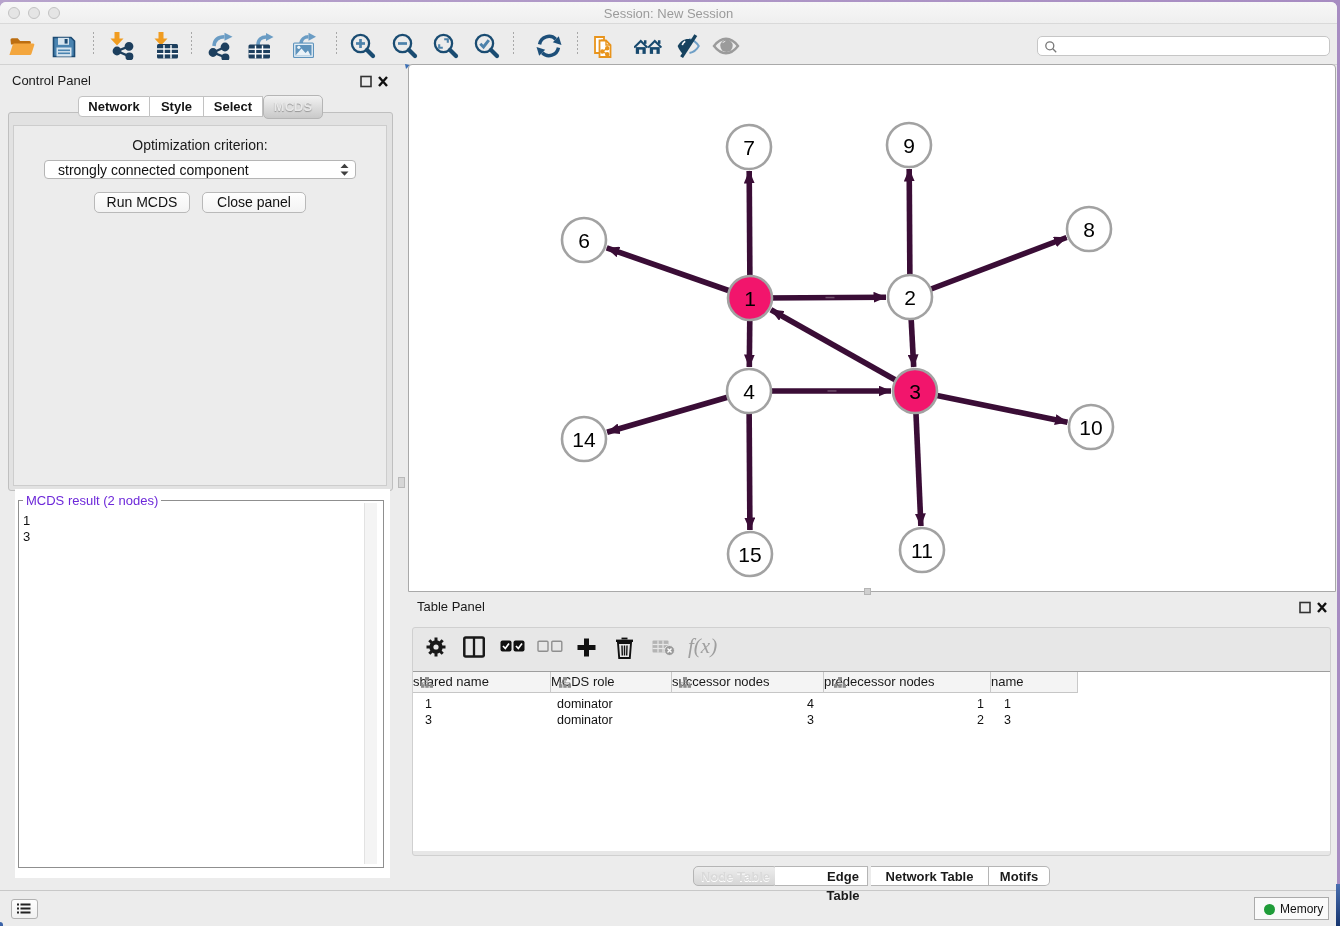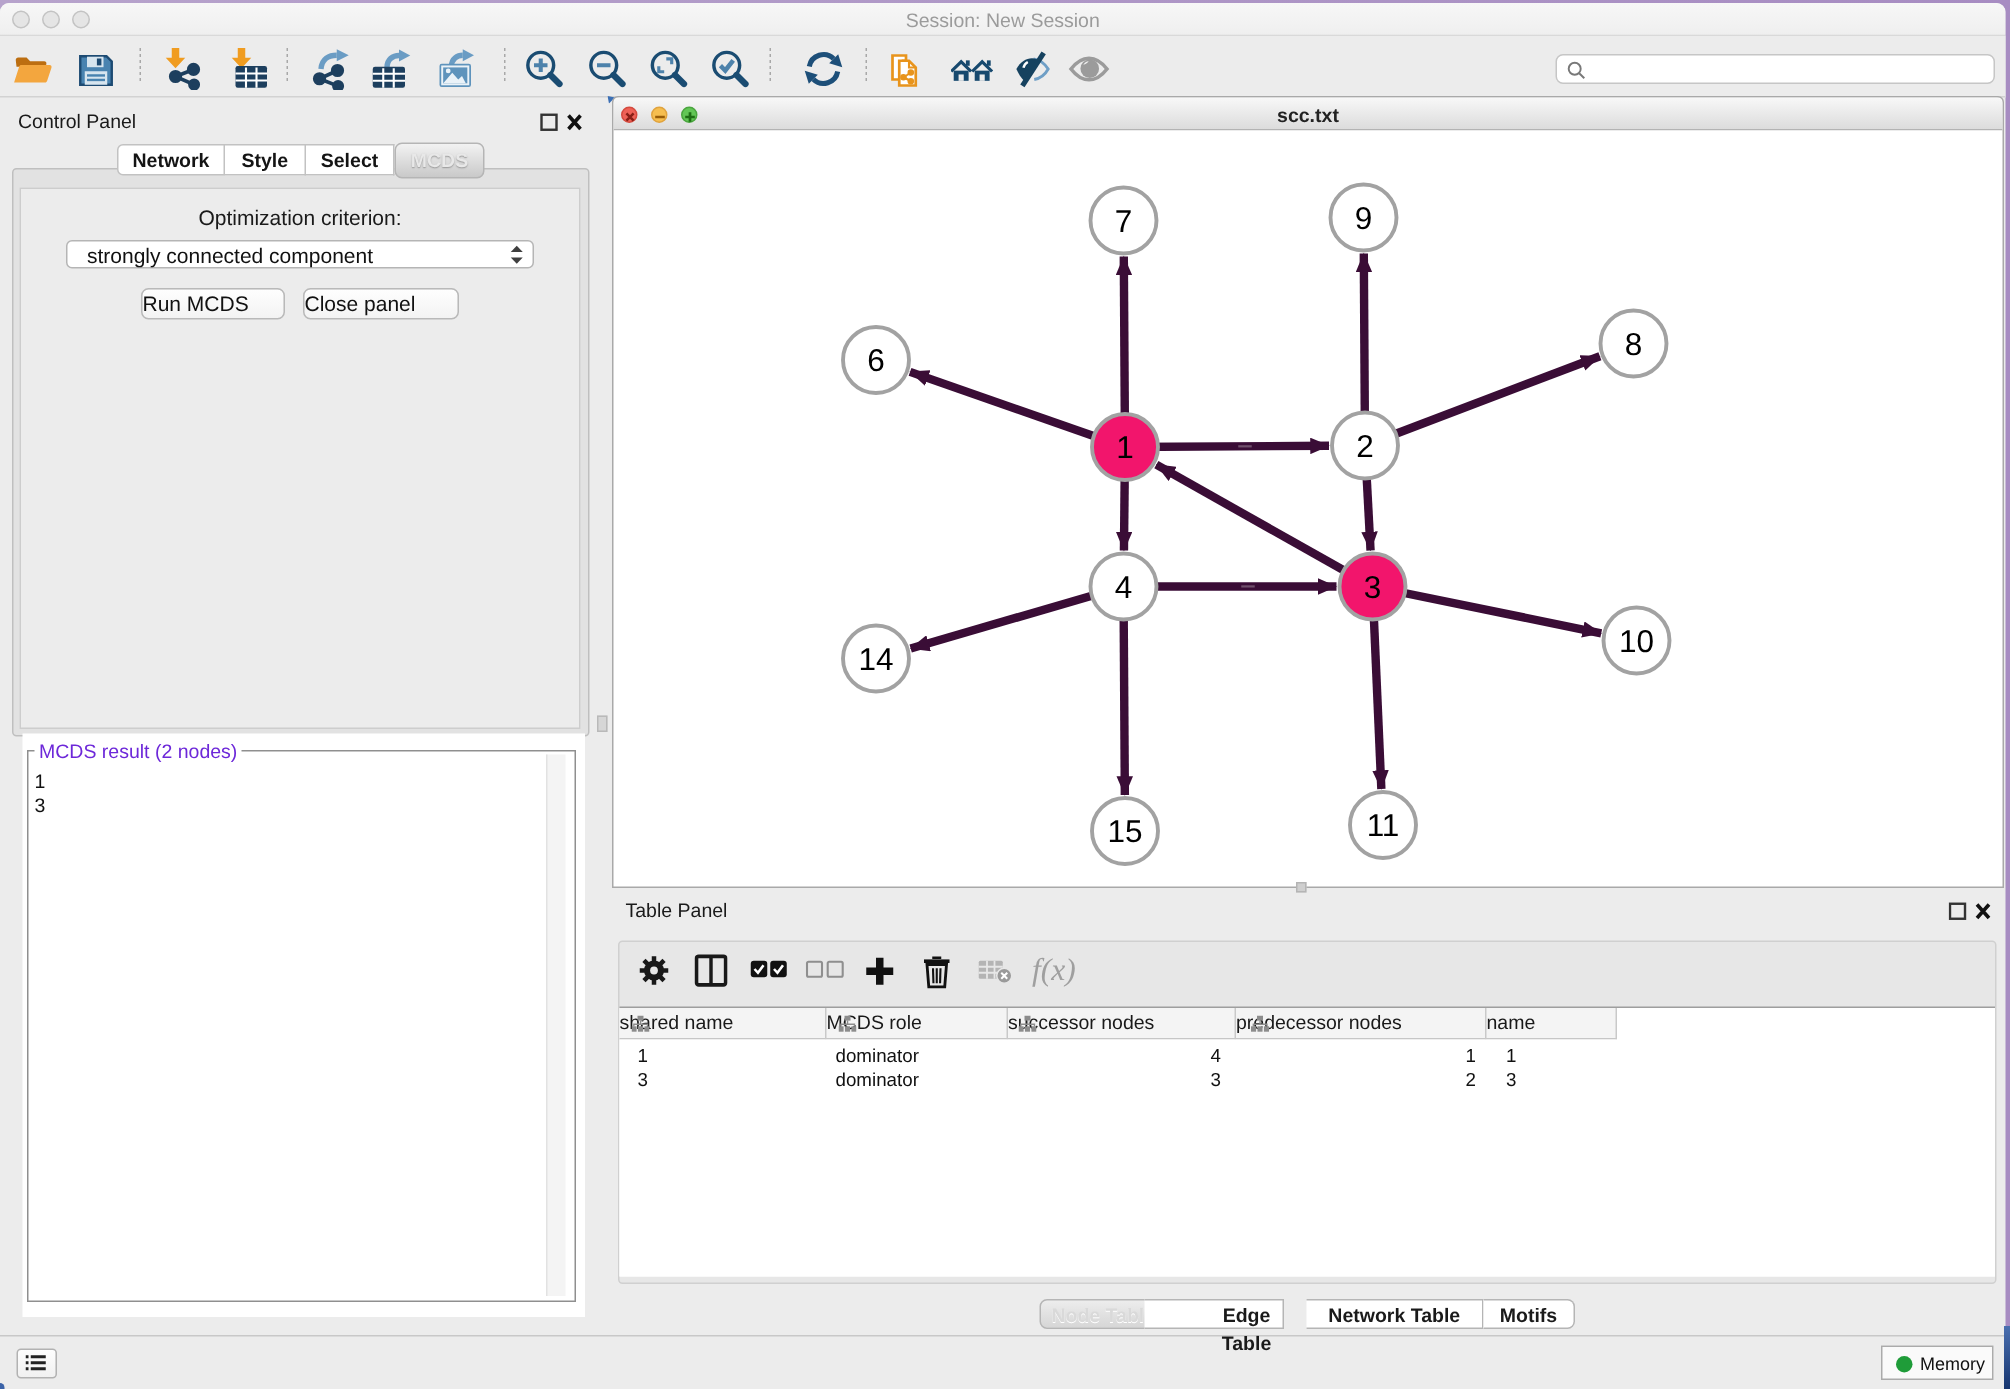--- a/index.html
+++ b/index.html
@@ -28,21 +28,21 @@
   .cptab{top:0;height:21px;background:#fff;border:1px solid #c2c2c2;
       box-sizing:border-box;text-align:center;font-size:13px;font-weight:700;color:#141414;
       line-height:20px;}
   .cptabsel{position:absolute;top:-1.5px;height:24px;width:58px;
       background:linear-gradient(#f2f2f2,#c9c9c9);border:1px solid #b5b5b5;
       border-radius:5px;box-sizing:border-box;text-align:center;font-size:13px;
       font-weight:700;line-height:22px;color:#e8e8e8;
       text-shadow:0 1px 1px #969696;}
   .cpbtn{top:0;height:21px;box-sizing:border-box;background:linear-gradient(#fefefe,#f3f3f3);
       border:1px solid #b9b9b9;border-radius:5px;box-sizing:border-box;
-      text-align:left;font-size:14px;color:#111;line-height:19px;}
+      text-align:center;font-size:14px;color:#111;line-height:19px;}
   .wbtn{position:absolute;top:6px;width:11px;height:11px;border-radius:50%;
       border:0.5px solid;box-sizing:border-box;}
   .btab{position:absolute;top:0;height:20px;background:#fff;
       border:1px solid #b5b5b5;box-sizing:border-box;text-align:center;
       font-size:13px;font-weight:700;color:#1a1a1a;line-height:19px;}
   .hcell{position:absolute;top:0;height:21px;font-size:13px;color:#191919;
       border-right:1px solid #c9c9c9;box-sizing:border-box;text-align:left;
       line-height:20px;}
   .hico{position:absolute;top:5px;width:12px;height:11px;}
 </style>
@@ -242,38 +242,20 @@
   <div class="abs" style="left:23px;top:491px;font-size:13px;color:#6d28d9;background:#fff;padding:0 3px;">MCDS result (2 nodes)</div>
   <div class="abs" style="left:23px;top:511px;font-size:13px;line-height:16px;color:#111;">1<br>3</div>
   <div class="abs" style="left:364px;top:501px;width:12px;height:361px;background:#f4f4f4;border-left:1px solid #e2e2e2;"></div>
 
   <div class="abs" style="left:398px;top:475px;width:5px;height:9px;background:#d6d6d6;border:1px solid #b9b9b9;"></div>
 
   <svg class="abs" style="left:405px;top:62px;" width="5" height="5" viewBox="0 0 5 5">
       <path d="M0 0 L5 1 L1 5 z" fill="#3b6fb5"></path>
     </svg>
   <div class="abs" style="left:408px;top:62px;width:928px;height:528px;background:#fff;border:1px solid #a9a9a9;border-radius:4px 4px 0 0;box-sizing:border-box;">
-    <div class="abs" style="left:0;top:0;width:926px;height:22px;background:linear-gradient(#f8f8f8,#dcdcdc);border-bottom:1px solid #b3b3b3;border-radius:4px 4px 0 0;box-sizing:border-box;">
-      <div class="wbtn" style="left:4.5px;background:#ee6156;border-color:#d44a3e;">
-        <svg width="10" height="10" viewBox="0 0 10 10" style="position:absolute;left:0.5px;top:0.5px;">
-            <path d="M2.6 2.6 L7.4 7.4 M7.4 2.6 L2.6 7.4" stroke="#8a1f16" stroke-width="1.7"></path>
-          </svg>
-      </div>
-      <div class="wbtn" style="left:24.5px;background:#f6be4f;border-color:#e0a33e;">
-        <svg width="10" height="10" viewBox="0 0 10 10" style="position:absolute;left:0.5px;top:0.5px;">
-            <path d="M1.8 5 H8.2" stroke="#985c07" stroke-width="1.8"></path>
-          </svg>
-      </div>
-      <div class="wbtn" style="left:44.5px;background:#62c655;border-color:#4aa53e;">
-        <svg width="10" height="10" viewBox="0 0 10 10" style="position:absolute;left:0.5px;top:0.5px;">
-            <path d="M1.8 5 H8.2 M5 1.8 V8.2" stroke="#1e6e14" stroke-width="1.8"></path>
-          </svg>
-      </div>
-      <div class="abs" style="left:0;top:4px;width:100%;text-align:center;font-size:13px;font-weight:700;color:#222;">scc.txt</div>
-    </div>
     <svg class="abs" id="graph" style="left:0px;top:22px;" width="926" height="504" viewBox="0 0 926 504">
       <defs>
         <marker id="ah" markerUnits="userSpaceOnUse" markerWidth="13" markerHeight="11" refX="12.5" refY="5.5" orient="auto" viewBox="0 0 13 11">
           <path d="M0 0 L13 5.5 L0 11 z" fill="#3a0d36"></path>
         </marker>
       </defs>
       <g stroke="#3a0d36" stroke-width="5.6">
         <line x1="341" y1="211" x2="340.2" y2="84" marker-end="url(#ah)"></line>
         <line x1="341" y1="211" x2="197.7" y2="160.9" marker-end="url(#ah)"></line>
         <line x1="341" y1="211" x2="477" y2="210.2" marker-end="url(#ah)"></line>
@@ -445,21 +427,21 @@
     <div class="abs" style="left:591px;top:4px;">1</div>
     <div class="abs" style="left:12px;top:20px;">3</div>
     <div class="abs" style="left:144px;top:20px;">dominator</div>
     <div class="abs" style="left:321px;top:20px;width:80px;text-align:right;">3</div>
     <div class="abs" style="left:491px;top:20px;width:80px;text-align:right;">2</div>
     <div class="abs" style="left:591px;top:20px;">3</div>
   </div>
 
   <div id="btabs" class="abs" style="left:693px;top:864px;height:20px;">
     <div class="btab" style="left:0;width:85px;border-radius:5px;background:linear-gradient(#ededed,#d6d6d6);color:#d9d9d9;text-shadow:0 1px 0 #fff;">Node Table</div>
-    <div class="btab" style="left:70px;width:93px;border-left:none;padding-left:44px;">Edge Table</div>
+    <div class="btab" style="left:82px;width:93px;border-left:none;padding-left:44px;">Edge Table</div>
     <div class="btab" style="left:178px;width:118px;border-left:none;">Network Table</div>
     <div class="btab" style="left:296px;width:61px;border-left:none;border-radius:0 5px 5px 0;">Motifs</div>
   </div>
 
   <div class="abs" style="left:10.5px;top:897px;width:27px;height:20px;background:linear-gradient(#fdfdfd,#f1f1f1);border:1px solid #b2b2b2;border-radius:3px;box-sizing:border-box;">
     <svg width="14" height="12" viewBox="0 0 14 12" style="position:absolute;left:5px;top:3px;">
       <g fill="#222">
           <rect x="0" y="0.5" width="2" height="2"></rect>
           <rect x="3.5" y="0.5" width="10" height="2"></rect>
       <rect x="0" y="4.5" width="2" height="2"></rect>

